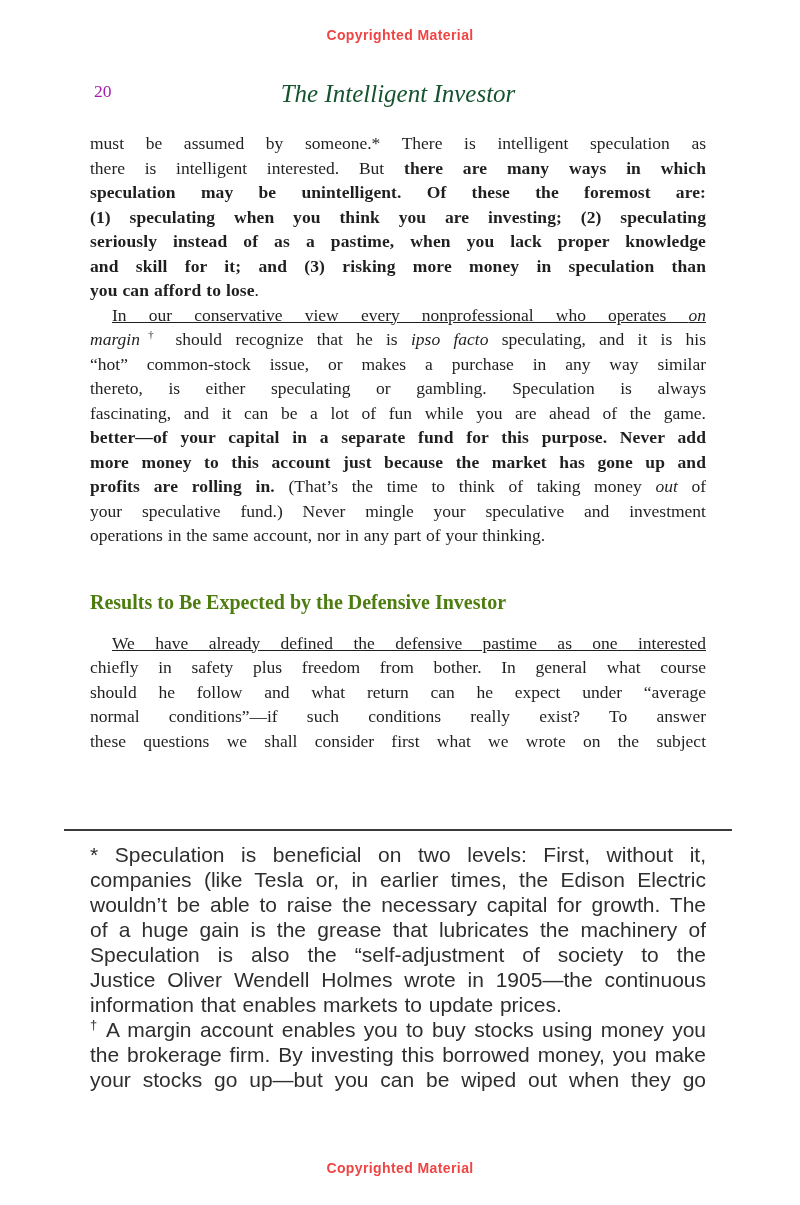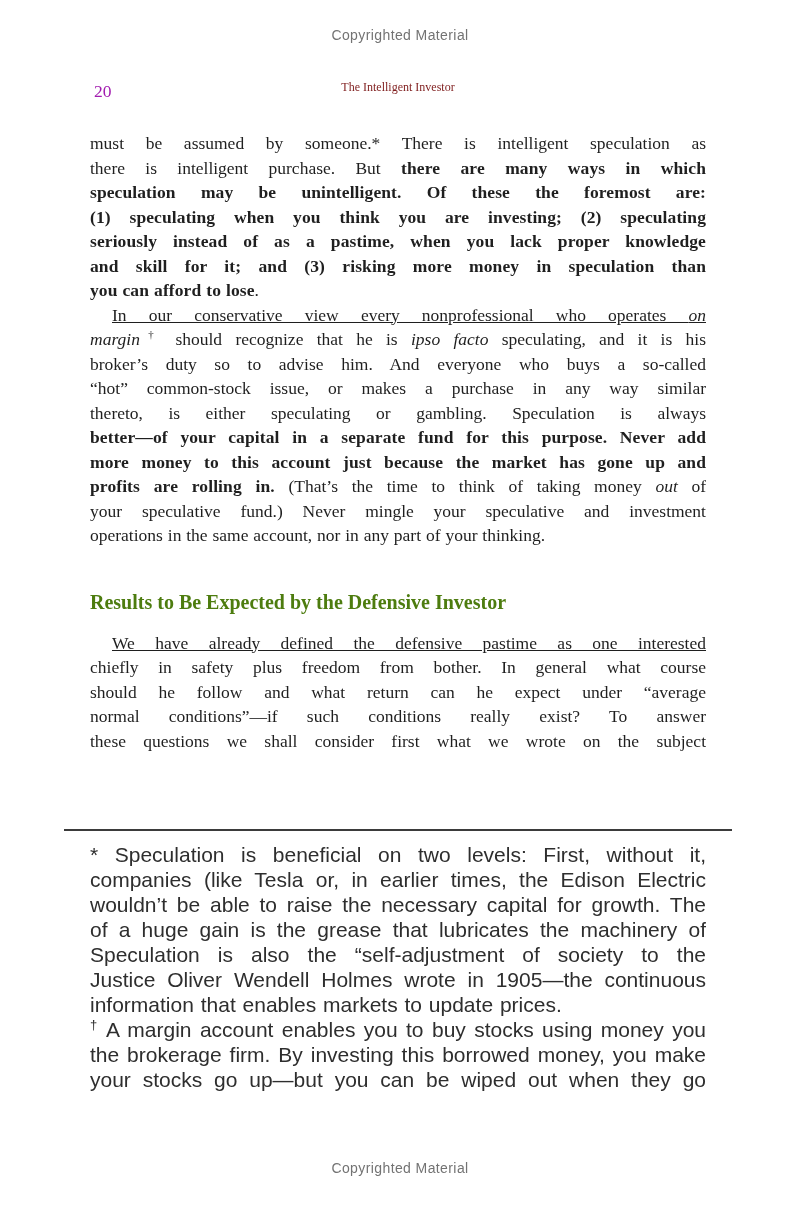--- a/index.html
+++ b/index.html
@@ -13,24 +13,24 @@
     color: #1f1f1f;
     overflow: hidden;
   }
 
   .watermark {
     position: absolute;
     left: 0;
     width: 100%;
     text-align: center;
     font-family: "Liberation Sans", "DejaVu Sans", sans-serif;
-    font-weight: normal;
+    font-weight: bold;
     font-size: 14px;
     letter-spacing: 0.4px;
-    color: #737373;
+    color: #ef4444;
   }
   .watermark.top    { top: 27px; }
   .watermark.bottom { top: 1160px; }
 
   .page-header {
     position: absolute;
     top: 80px;
     left: 90px;
     width: 616px;
     height: 26px;
@@ -38,22 +38,23 @@
   .page-number {
     position: absolute;
     left: 4px;
     top: 1px;
     font-size: 17.5px;
     color: #a21caf;
   }
   .running-title {
     display: block;
     text-align: center;
-    font-size: 12px;
-    color: #7f1d1d;
+    font-style: italic;
+    font-size: 25px;
+    color: #14532d;
   }
 
   .body-text {
     position: absolute;
     top: 131px;
     left: 90px;
     width: 616px;
   }
 
   .para { margin: 0; }
@@ -117,33 +118,33 @@
   <div class="watermark top">Copyrighted Material</div>
 
   <header class="page-header">
     <span class="page-number">20</span>
     <span class="running-title">The Intelligent Investor</span>
   </header>
 
   <main class="body-text">
       <div class="para">
         <div class="tline jl"><span>must be assumed by someone.* There is intelligent speculation as</span></div>
-        <div class="tline jl"><span>there is intelligent purchase. But </span><b>there are many ways in which</b></div>
+        <div class="tline jl"><span>there is intelligent interested. But </span><b>there are many ways in which</b></div>
         <div class="tline jl"><b>speculation may be unintelligent. Of these the foremost are:</b></div>
         <div class="tline jl"><b>(1) speculating when you think you are investing; (2) speculating</b></div>
         <div class="tline jl"><b>seriously instead of as a pastime, when you lack proper knowledge</b></div>
         <div class="tline jl"><b>and skill for it; and (3) risking more money in speculation than</b></div>
         <div class="tline"><b>you can afford to lose</b><span>.</span></div>
       </div>
       <div class="para">
         <div class="tline jl indent"><span>In our conservative view every nonprofessional who operates </span><i>on</i></div>
         <div class="tline jl"><i>margin</i><sup>†</sup><span> should recognize that he is </span><i>ipso facto</i><span> speculating, and it is his</span></div>
-        <div class="tline jl"><span>broker’s duty so to advise him. And everyone who buys a so-called</span></div>
         <div class="tline jl"><span>“hot” common-stock issue, or makes a purchase in any way similar</span></div>
         <div class="tline jl"><span>thereto, is either speculating or gambling. Speculation is always</span></div>
+        <div class="tline jl"><span>fascinating, and it can be a lot of fun while you are ahead of the game.</span></div>
         <div class="tline jl"><b>better—of your capital in a separate fund for this purpose. Never add</b></div>
         <div class="tline jl"><b>more money to this account just because the market has gone up and</b></div>
         <div class="tline jl"><b>profits are rolling in.</b><span> (That’s the time to think of taking money </span><i>out</i><span> of</span></div>
         <div class="tline jl"><span>your speculative fund.) Never mingle your speculative and investment</span></div>
         <div class="tline"><span>operations in the same account, nor in any part of your thinking.</span></div>
       </div>
       <h2 class="section-heading">Results to Be Expected by the Defensive Investor</h2>
       <div class="para">
         <div class="tline jl indent"><span>We have already defined the defensive pastime as one interested</span></div>
         <div class="tline jl"><span>chiefly in safety plus freedom from bother. In general what course</span></div>

